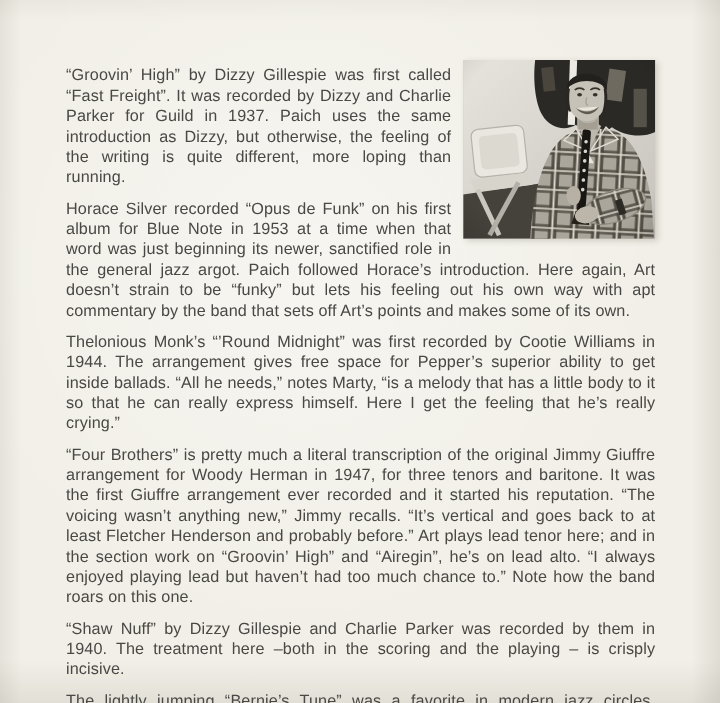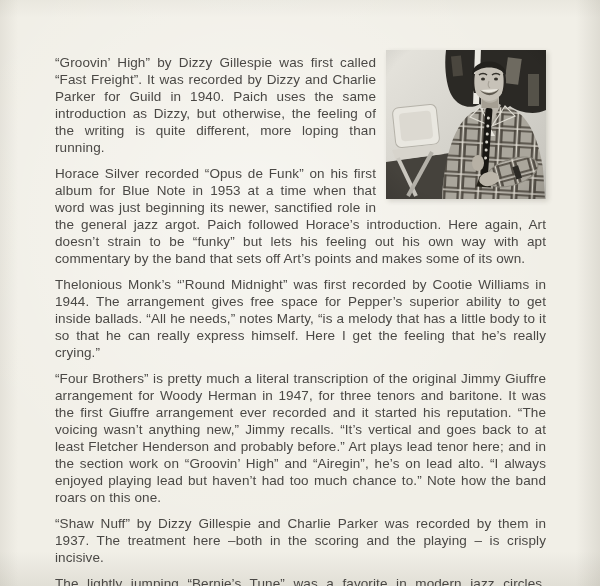--- a/index.html
+++ b/index.html
@@ -120,21 +120,21 @@
             <ellipse cx="103" cy="129" rx="10" ry="7" fill="#bcb6aa" transform="rotate(-12 103 129)"></ellipse>
             <ellipse cx="92" cy="113" rx="6" ry="8" fill="#b7b1a5"></ellipse>
             <rect x="128" y="116" width="6" height="13" fill="#2c2a25" transform="rotate(-18 131 122)"></rect>
           </g>
         </g>
 
         <rect width="160" height="149" fill="url(#vig)"></rect>
       </svg>
     </figure>
 
-    <p>“Groovin’ High” by Dizzy Gillespie was first called “Fast Freight”. It was recorded by Dizzy and Charlie Parker for Guild in 1940. Paich uses the same introduction as Dizzy, but otherwise, the feeling of the writing is quite different, more loping than running.</p>
+    <p>“Groovin’ High” by Dizzy Gillespie was first called “Fast Freight”. It was recorded by Dizzy and Charlie Parker for Guild in 1937. Paich uses the same introduction as Dizzy, but otherwise, the feeling of the writing is quite different, more loping than running.</p>
     <p>Horace Silver recorded “Opus de Funk” on his first album for Blue Note in 1953 at a time when that word was just beginning its newer, sanctified role in the general jazz argot. Paich followed Horace’s introduction. Here again, Art doesn’t strain to be “funky” but lets his feeling out his own way with apt commentary by the band that sets off Art’s points and makes some of its own.</p>
     <p>Thelonious Monk’s “’Round Midnight” was first recorded by Cootie Williams in 1944. The arrangement gives free space for Pepper’s superior ability to get inside ballads. “All he needs,” notes Marty, “is a melody that has a little body to it so that he can really express himself. Here I get the feeling that he’s really crying.”</p>
     <p>“Four Brothers” is pretty much a literal transcription of the original Jimmy Giuffre arrangement for Woody Herman in 1947, for three tenors and baritone. It was the first Giuffre arrangement ever recorded and it started his reputation. “The voicing wasn’t anything new,” Jimmy recalls. “It’s vertical and goes back to at least Fletcher Henderson and probably before.” Art plays lead tenor here; and in the section work on “Groovin’ High” and “Airegin”, he’s on lead alto. “I always enjoyed playing lead but haven’t had too much chance to.” Note how the band roars on this one.</p>
-    <p>“Shaw Nuff” by Dizzy Gillespie and Charlie Parker was recorded by them in 1937. The treatment here –both in the scoring and the playing – is crisply incisive.</p>
+    <p>“Shaw Nuff” by Dizzy Gillespie and Charlie Parker was recorded by them in 1940. The treatment here –both in the scoring and the playing – is crisply incisive.</p>
     <p>The lightly jumping “Bernie’s Tune” was a favorite in modern jazz circles, especially for jamming, for some time, particularly after the Gerry Mulligan Quartet record.</p>
 
   </div>
 </div>
 
 </body></html>

